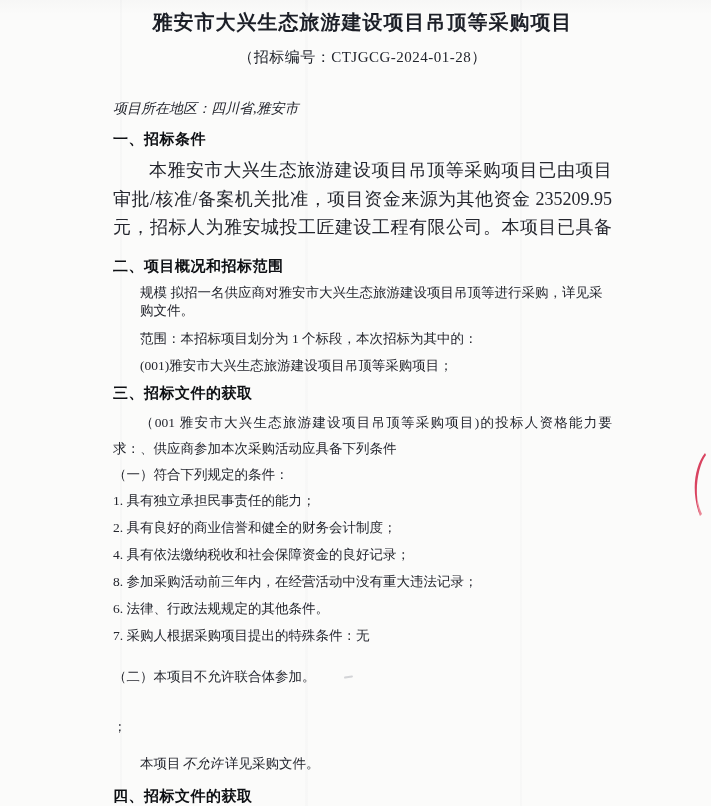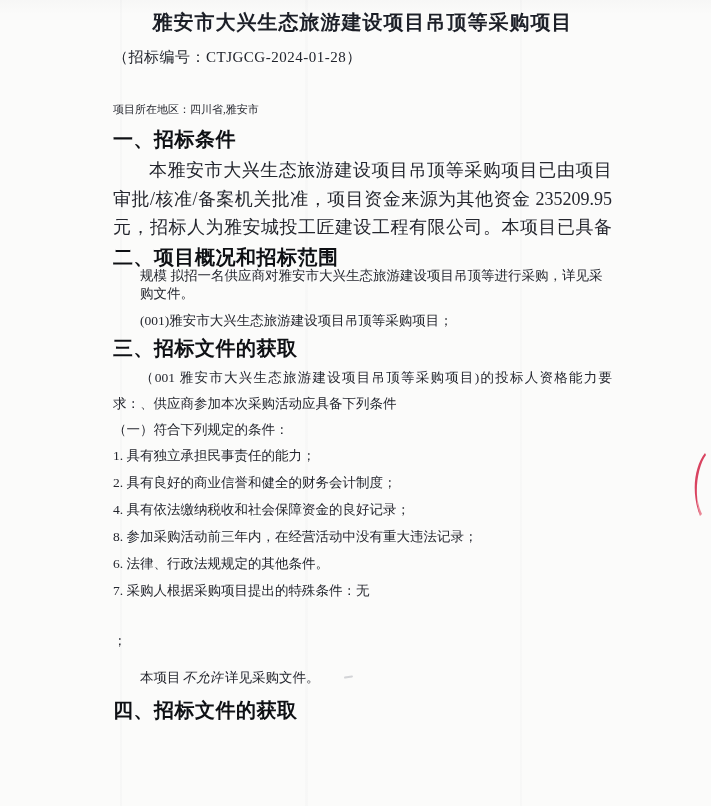--- a/index.html
+++ b/index.html
@@ -34,54 +34,55 @@
     margin-top: 12px;
     text-align: center;
     font-size: 20px;
     font-weight: 600;
     letter-spacing: 1px;
     line-height: 20px;
     color: #1c1f27;
   }
   .doc-subtitle {
     margin-top: 15px;
-    text-align: left;
+    text-align: center;
     font-size: 15px;
     line-height: 20px;
     letter-spacing: 0.5px;
     color: #20232b;
   }
   .meta-line {
     margin-top: 33px;
     line-height: 18px;
-    font-size: 11px;
+    font-size: 14px;
+    font-style: italic;
   }
   .sec-heading {
     font-family: "Liberation Sans", "DejaVu Sans", sans-serif;
     font-weight: 700;
-    font-size: 20px;
+    font-size: 15px;
     line-height: 20px;
     color: #0e1014;
     letter-spacing: 0.5px;
   }
   .h1 { margin-top: 11px; }
-  .h2 { margin-top: 5px; }
+  .h2 { margin-top: 14px; }
   .h3 { margin-top: 8px; }
   .h4 { margin-top: 13px; }
   .para-justified {
     margin-top: 7px;
     line-height: 28.5px;
     text-indent: 2em;
     text-align: justify;
     height: 86px;
     overflow: hidden;
     font-size: 18px;
   }
   .indent-line { padding-left: 2em; }
-  .scale-line { }
+  .scale-line { margin-top: 8px; }
   .scope-line { margin-top: 10px; }
   .lot-line   { margin-top: 9px; }
   .qual-intro {
     margin-top: 7px;
     line-height: 26px;
     text-indent: 2em;
     text-align: justify;
     height: 54px;
     overflow: hidden;
   }
@@ -134,37 +135,39 @@
 
   <div class="meta-line">项目所在地区：四川省,雅安市</div>
 
   <div class="sec-heading h1">一、招标条件</div>
 
   <div class="para-justified">本雅安市大兴生态旅游建设项目吊顶等采购项目已由项目审批/核准/备案机关批准，项目资金来源为其他资金 235209.95 元，招标人为雅安城投工匠建设工程有限公司。本项目已具备招标条件，现招标方式为公开招标。</div>
 
   <div class="sec-heading h2">二、项目概况和招标范围</div>
 
   <div class="indent-line scale-line">规模 拟招一名供应商对雅安市大兴生态旅游建设项目吊顶等进行采购，详见采购文件。</div>
+  <div class="indent-line scope-line">范围：本招标项目划分为 1 个标段，本次招标为其中的：</div>
   <div class="indent-line lot-line">(001)雅安市大兴生态旅游建设项目吊顶等采购项目；</div>
 
   <div class="sec-heading h3">三、招标文件的获取</div>
 
   <div class="qual-intro">（001 雅安市大兴生态旅游建设项目吊顶等采购项目)的投标人资格能力要求：、供应商参加本次采购活动应具备下列条件</div>
 
   <div class="sub-heading-line">（一）符合下列规定的条件：</div>
 
   <ul class="conditions-list">
     <li>1. 具有独立承担民事责任的能力；</li>
     <li>2. 具有良好的商业信誉和健全的财务会计制度；</li>
     <li>4. 具有依法缴纳税收和社会保障资金的良好记录；</li>
     <li>8. 参加采购活动前三年内，在经营活动中没有重大违法记录；</li>
     <li>6. 法律、行政法规规定的其他条件。</li>
     <li>7. 采购人根据采购项目提出的特殊条件：无</li>
   </ul>
 
+  <div class="sub2-line">（二）本项目不允许联合体参加。</div>
 
   <div class="stray-line">；</div>
 
   <div class="indent-line consortium-line">
     <span>本项目</span><span class="em">不允许</span><span>详见采购文件。</span>
   </div>
 
   <div class="sec-heading h4">四、招标文件的获取</div>
 
 </div>

